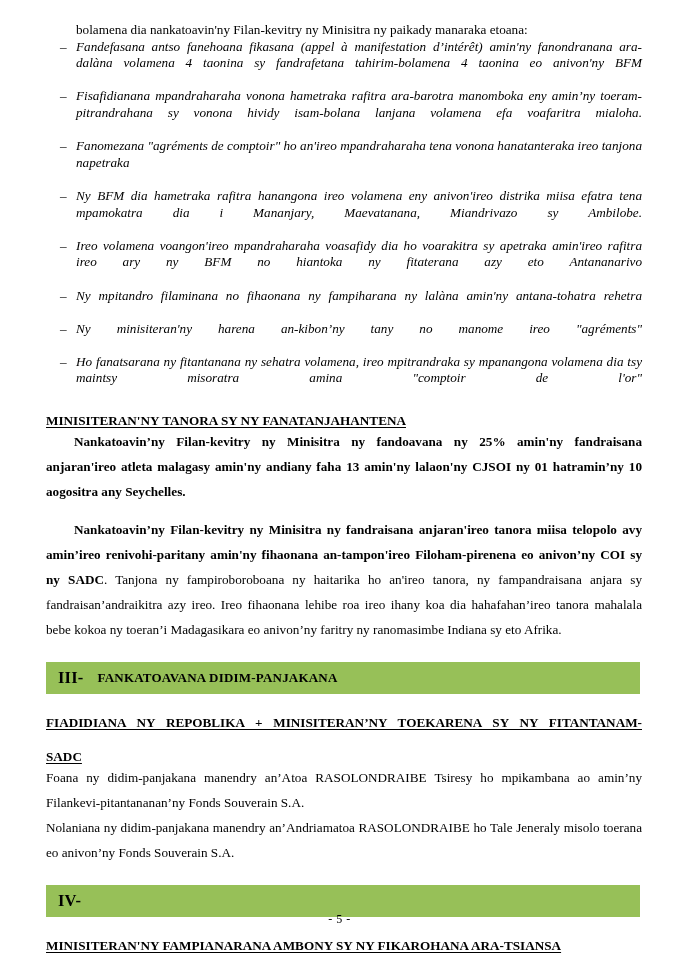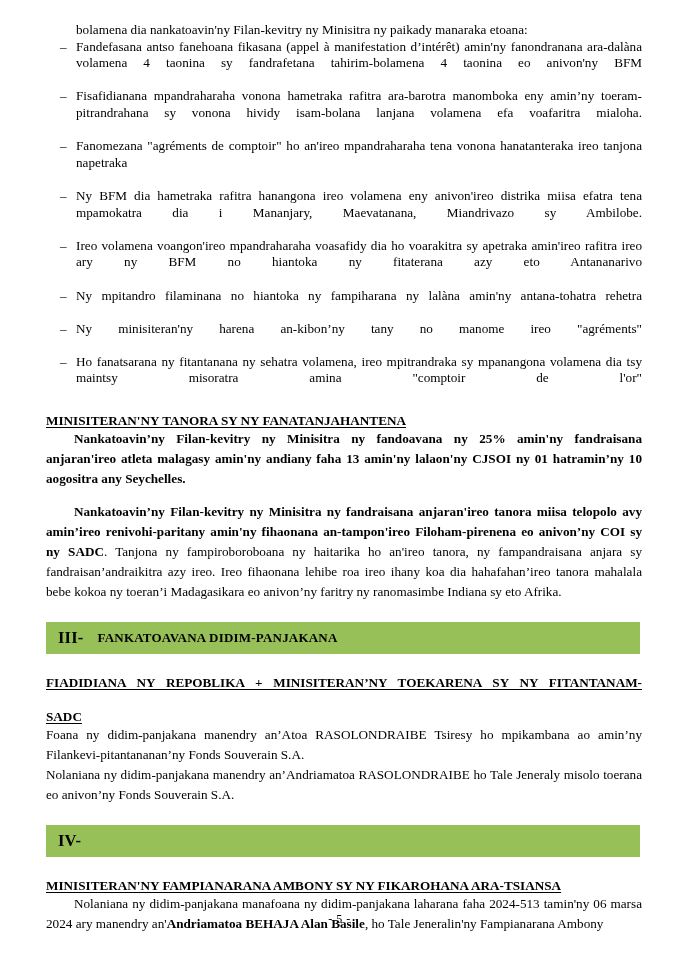--- a/index.html
+++ b/index.html
@@ -50,21 +50,21 @@
     text-align: justify;
     text-justify: inter-word;
     margin: 0;
   }
   ul.dash-list > li::before {
     content: "\2013";
     position: absolute;
     left: 14px;
     top: 0;
   }
-  ul.dash-list > li > .txt { display: block; }
+  ul.dash-list > li > .txt { display: block; font-style: italic; }
   ul.dash-list > li > .txt::after {
     content: "";
     display: inline-block;
     width: 100%;
   }
 
   
   .uhead {
     font-size: 13.2px;
     line-height: 17px;
@@ -80,21 +80,21 @@
   }
   .uhead.stretch .line1::after {
     content: "";
     display: inline-block;
     width: 100%;
   }
 
   
   .para {
     font-size: 13.2px;
-    line-height: 20px;
+    line-height: 25px;
     text-align: justify;
     text-justify: inter-word;
     margin: 0;
   }
   .para.indent { text-indent: 28px; }
   .para b { font-weight: bold; }
 
   .spacer-sm { height: 8px; }
   .spacer-md { height: 13px; }
   .spacer-lg { height: 20px; }
@@ -152,21 +152,21 @@
       <li>
           <span class="txt">Fanomezana "agréments de comptoir" ho an'ireo mpandraharaha tena vonona hanatanteraka ireo tanjona napetraka</span>
         </li>
       <li>
           <span class="txt">Ny BFM dia hametraka rafitra hanangona ireo volamena eny anivon'ireo distrika miisa efatra tena mpamokatra dia i Mananjary, Maevatanana, Miandrivazo sy Ambilobe.</span>
         </li>
       <li>
           <span class="txt">Ireo volamena voangon'ireo mpandraharaha voasafidy dia ho voarakitra sy apetraka amin'ireo rafitra ireo ary ny BFM no hiantoka ny fitaterana azy eto Antananarivo</span>
         </li>
       <li>
-          <span class="txt">Ny mpitandro filaminana no hiantoka ny fampiharana ny lalàna amin'ny antana-tohatra rehetra</span>
+          <span class="txt">Ny mpitandro filaminana no fihaonana ny fampiharana ny lalàna amin'ny antana-tohatra rehetra</span>
         </li>
       <li>
           <span class="txt">Ny minisiteran'ny harena an-kibon’ny tany no manome ireo "agréments"</span>
         </li>
       <li>
           <span class="txt">Ho fanatsarana ny fitantanana ny sehatra volamena, ireo mpitrandraka sy mpanangona volamena dia tsy maintsy misoratra amina "comptoir de l'or"</span>
         </li>
     </ul>
 
     <div class="spacer-sm"></div>

